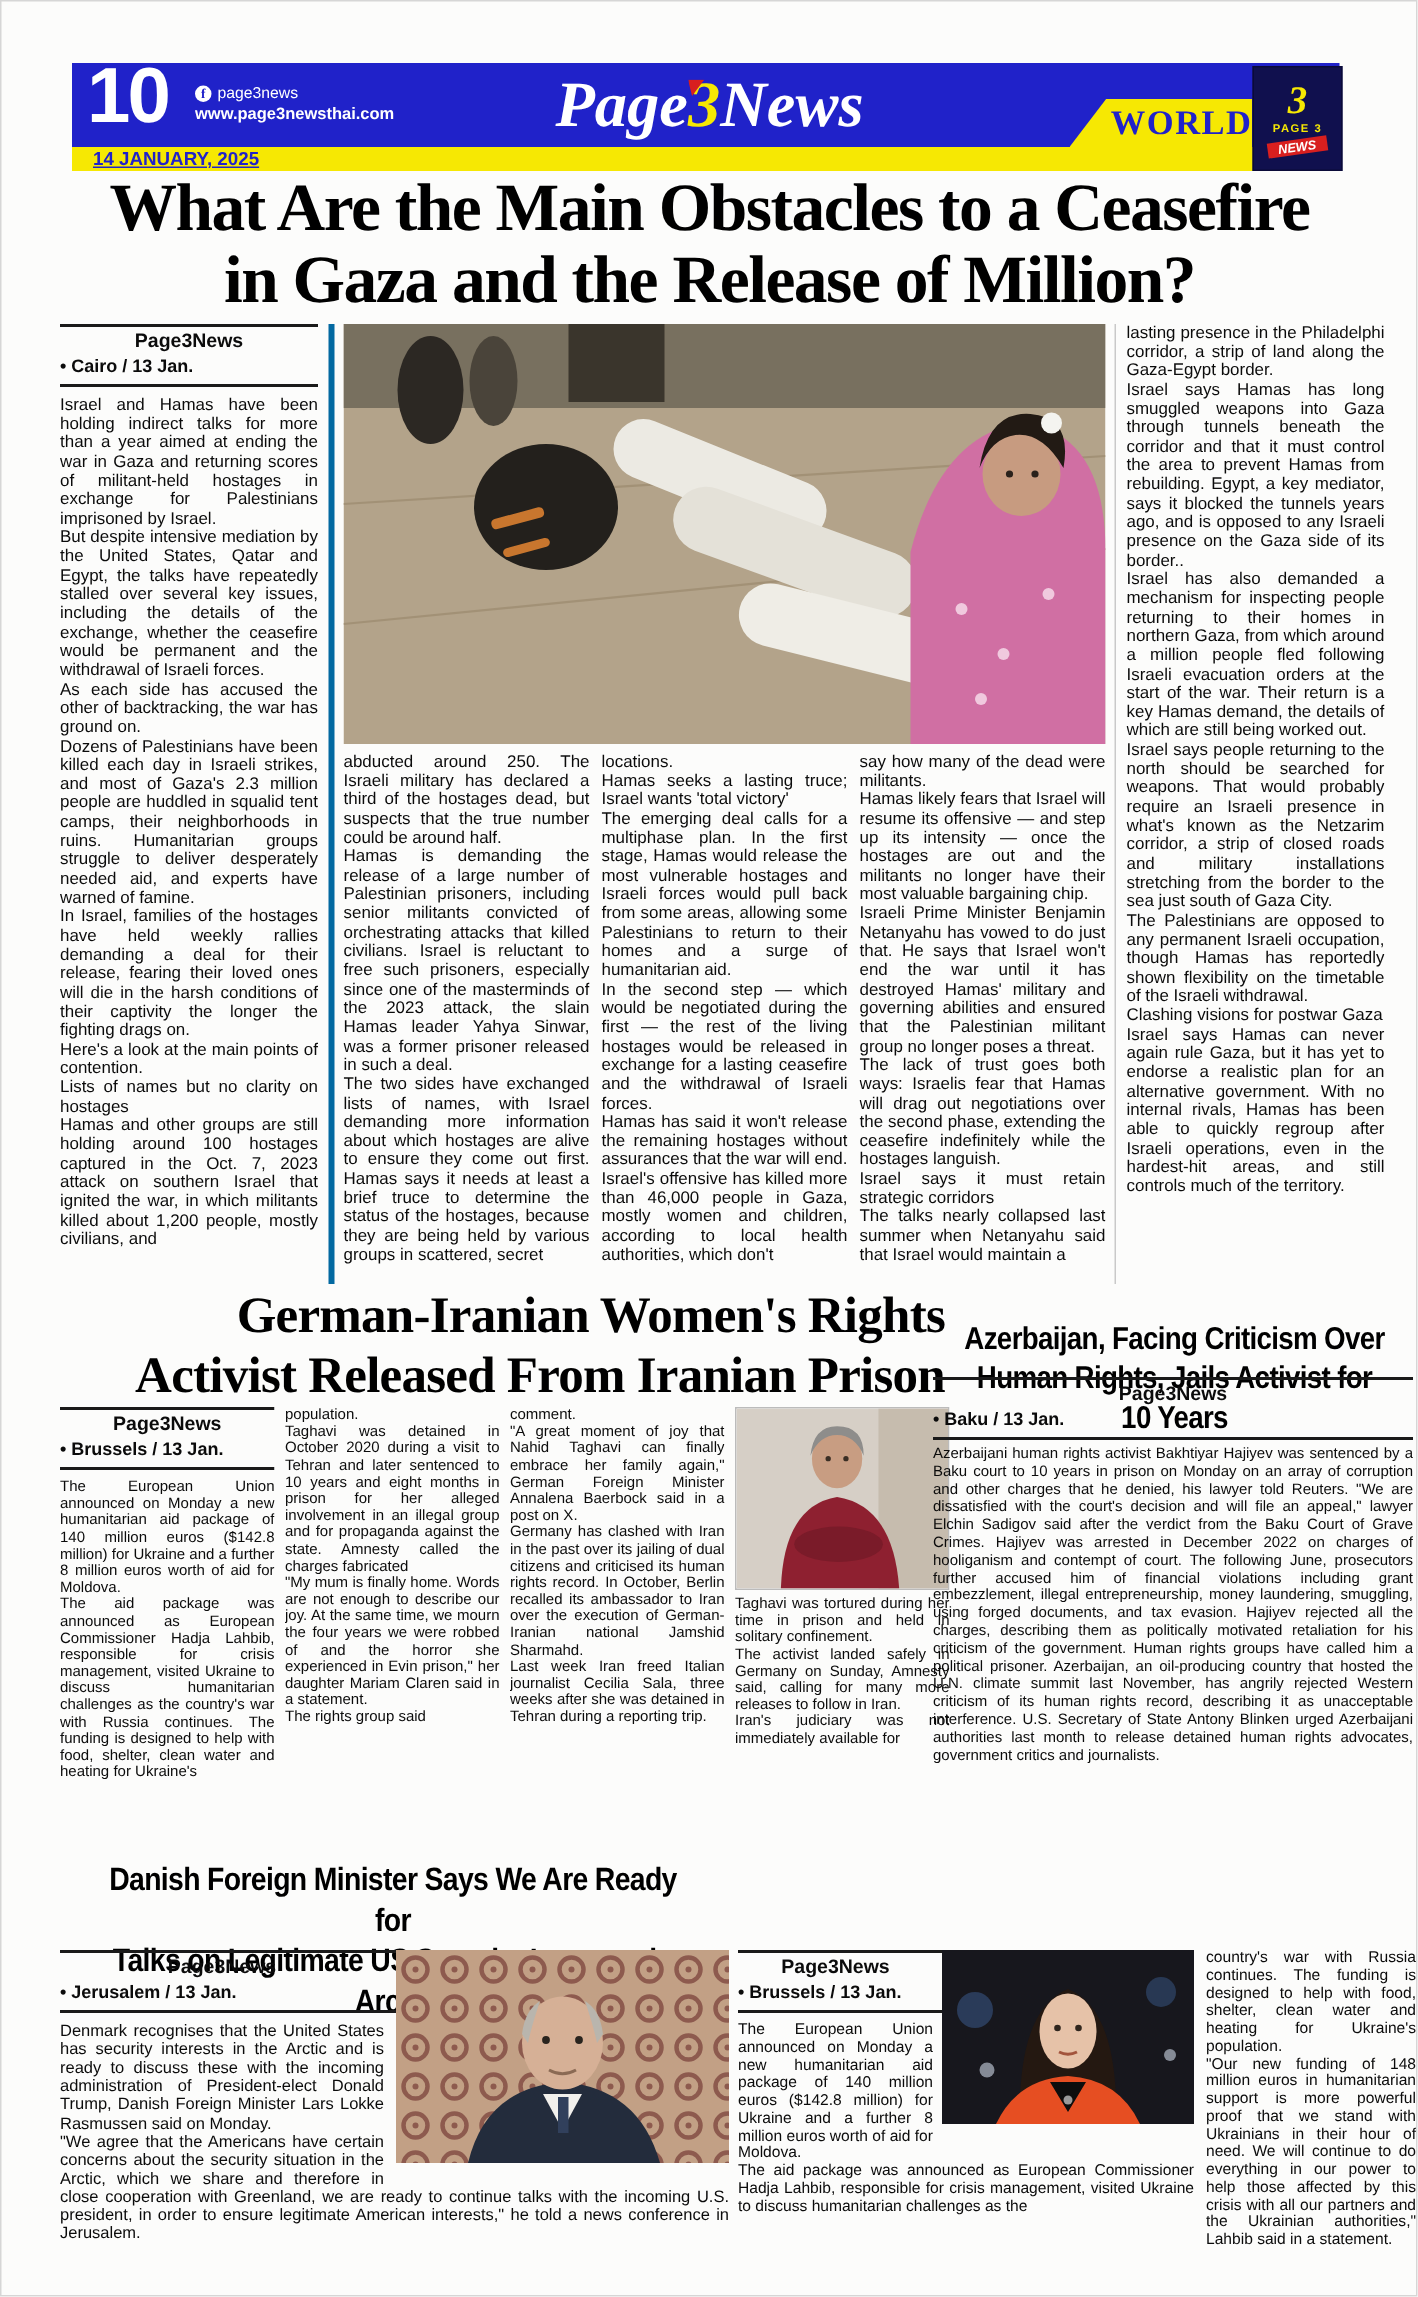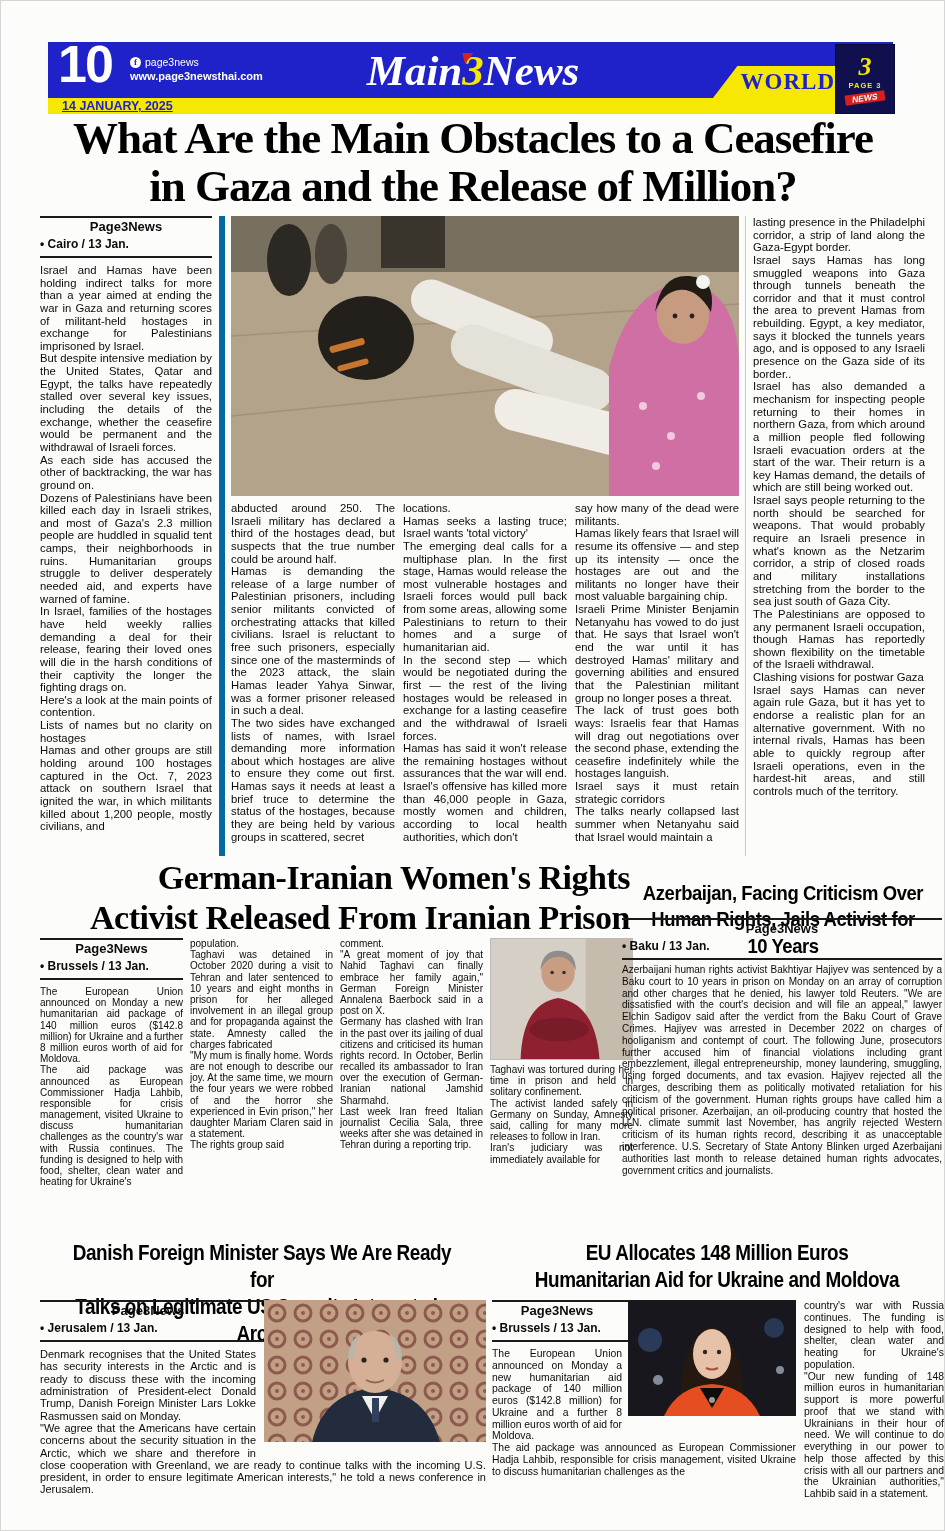--- a/index.html
+++ b/index.html
@@ -45,21 +45,21 @@
   
   .body-text { text-align:justify; white-space:pre-line; }
   .gaza-text { font-size:11.3px; line-height:1.12; }
   .iran-text { font-size:10px;  line-height:1.12; }
   .azer-text { font-size:10px;  line-height:1.18; }
   .dan-text  { font-size:11px;  line-height:1.12; }
   .eu-text   { font-size:10.4px; line-height:1.13; }
   
   .gaza { position:absolute; top:216px; left:40px; width:866px; height:640px; display:flex; }
   .g-col { width:172px; flex:none; overflow:hidden; }
-  .g-mid { width:508px; flex:none; margin:0 7px; padding:0 6px; border-left:6px solid #0369a1; border-right:1px solid #c9c9c9; }
+  .g-mid { width:508px; flex:none; margin:0 7px; padding:0 6px; border-left:4px solid #0369a1; border-right:1px solid #c9c9c9; }
   .g-photo { width:508px; height:280px; }
   .g-mid-cols { display:flex; gap:8px; height:352px; margin-top:6px; }
   .g-mid-cols .g-icol { width:164px; flex:none; overflow:hidden; }
   
   .iran-head { position:absolute; top:858px; left:40px; width:590px; font-size:34px; line-height:1.17; letter-spacing:-0.5px;text-align:right; }
   .iran-cols { position:absolute; top:938px; left:40px; width:590px; height:296px; display:flex; gap:7px; }
   .iran-cols .i-col { width:143px; flex:none; overflow:hidden; }
   .i-photo { width:143px; height:122px; margin-bottom:4px; border:1px solid #bbb; box-sizing:border-box; }
   
   .azer-head-wrap { position:absolute; top:880px; left:622px; width:322px; }
@@ -89,21 +89,21 @@
     <div class="page-num">10</div>
     <div class="social">
       <div class="row">
         <span class="fb">f</span>
         <span>page3news</span>
       </div>
       <div class="row">
           <span class="site">www.page3newsthai.com</span>
         </div>
     </div>
-    <div class="masthead"><span>Main</span><span class="m3">3</span><span>News</span></div>
+    <div class="masthead"><span>Page</span><span class="m3">3</span><span>News</span></div>
     <div class="world-band">
       <span>WORLD</span>
     </div>
   </div>
   <div class="header-strip">
     <div class="date-line">14 JANUARY, 2025</div>
   </div>
   <div class="logo-box">
     <div class="logo-3">3</div>
     <div class="logo-page">PAGE 3</div>
@@ -259,24 +259,20 @@
       </svg>
     </div>
     <div class="dateline">
       <div class="dl-source">Page3News</div>
       <div class="dl-place">• Jerusalem / 13 Jan.</div>
     </div>
     <div class="body-text dan-text">Denmark recognises that the United States has security interests in the Arctic and is ready to discuss these with the incoming administration of President-elect Donald Trump, Danish Foreign Minister Lars Lokke Rasmussen said on Monday.
 "We agree that the Americans have certain concerns about the security situation in the Arctic, which we share and therefore in close cooperation with Greenland, we are ready to continue talks with the incoming U.S. president, in order to ensure legitimate American interests," he told a news conference in Jerusalem.</div>
   </div>
 
-  <div class="eu-head-wrap">
-    <h2 class="cond-head eu-head" style="margin:0">EU Allocates 148 Million Euros
-Humanitarian Aid for Ukraine and Moldova</h2>
-  </div>
   <div class="eu-body">
     <div class="eu-left">
       <div class="eu-photo">
         <svg viewBox="0 0 168 116" width="168" height="116" preserveAspectRatio="none" role="img">
           <rect width="168" height="116" fill="#17171d"></rect>
           <circle cx="22" cy="40" r="12" fill="#3a5a8a" opacity="0.55"></circle>
           <circle cx="146" cy="28" r="10" fill="#3a5a8a" opacity="0.5"></circle>
           <circle cx="30" cy="80" r="5" fill="#cfd8e8" opacity="0.6"></circle>
           <circle cx="152" cy="70" r="4" fill="#cfd8e8" opacity="0.6"></circle>
           <path d="M52 116 Q50 40 84 26 Q118 40 116 116 Z" fill="#241811"></path>

